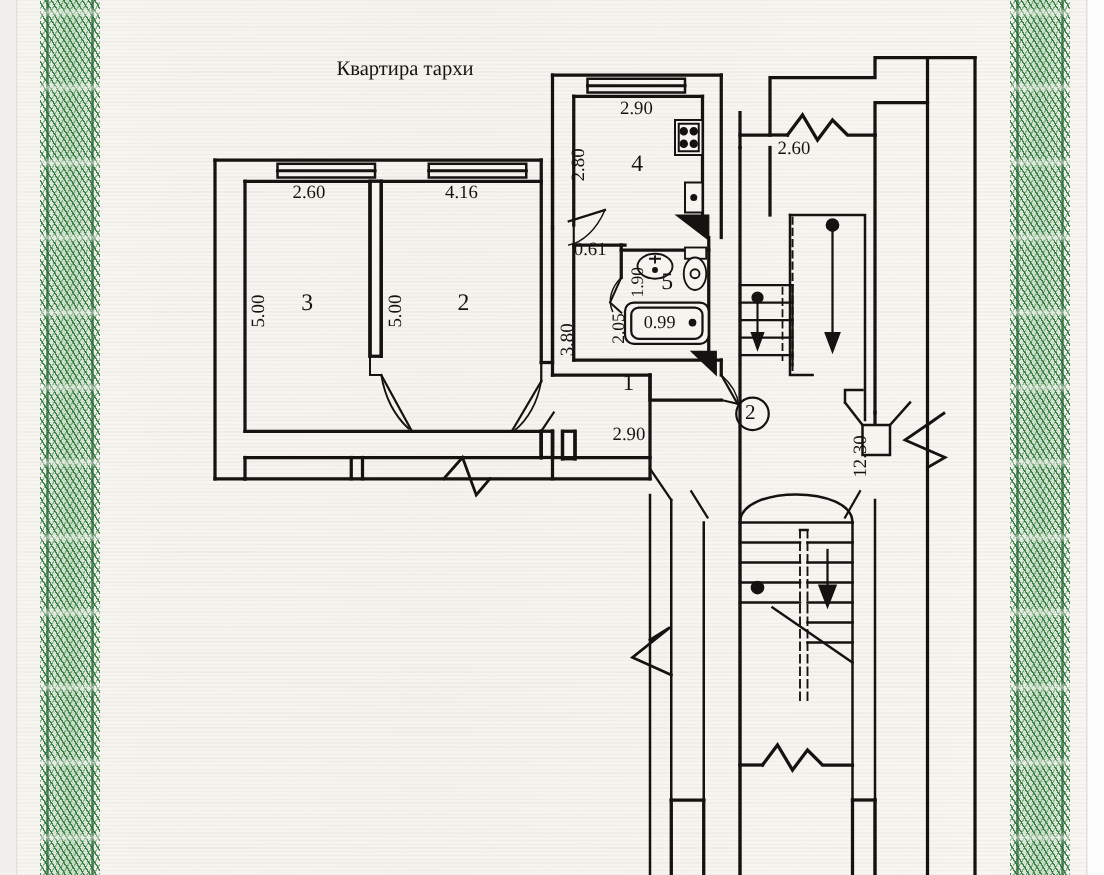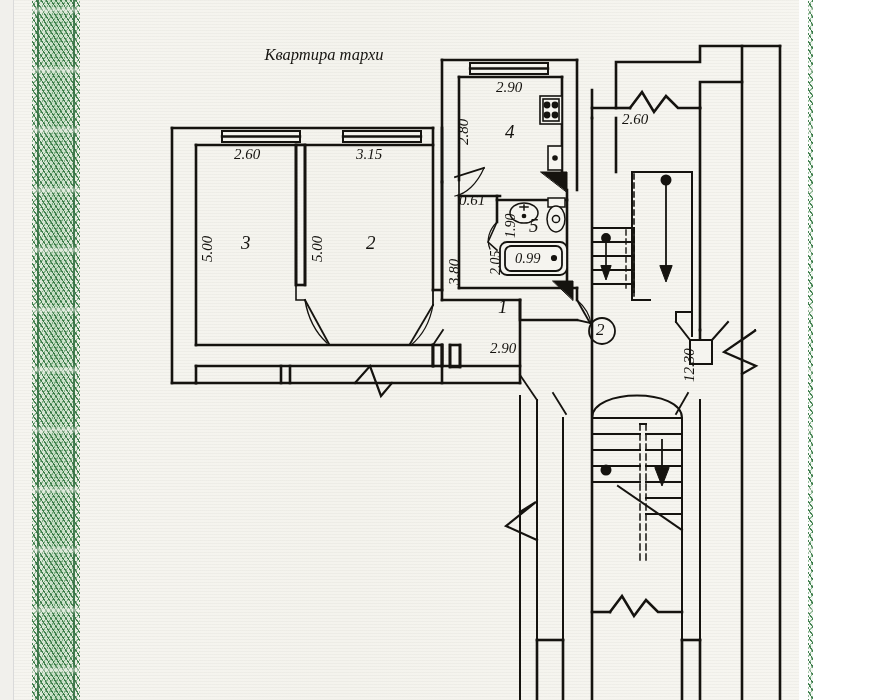--- a/index.html
+++ b/index.html
@@ -1,23 +1,22 @@
 <!DOCTYPE html>
 <html><head>
 <meta charset="utf-8">
 <style>
   html,body{margin:0;padding:0;background:#ffffff;}
   body{font-family:"Liberation Serif",serif;}
 
   #page{
     position:relative;
-    width:813px;height:700px;
+    width:883px;height:700px;
     background:#ffffff;
     overflow:hidden;
-    font-style:italic;
   }
 
   
   #paper{
     position:absolute;left:14px;top:0;width:855px;height:700px;
     background:
       repeating-linear-gradient(0deg,
         rgba(120,120,110,.055) 0px,
         rgba(120,120,110,.055) 1px,
         rgba(255,255,255,0) 1px,
@@ -375,21 +374,21 @@
     <div>Квартира тархи</div>
   </div>
 
   <div class="lbl rnum" style="left:241px;top:233px;">3</div>
   <div class="lbl rnum" style="left:366px;top:233px;">2</div>
   <div class="lbl rnum" style="left:505px;top:122px;">4</div>
   <div class="lbl rnum" style="left:529px;top:216px;">5</div>
   <div class="lbl rnum" style="left:498px;top:297px;">1</div>
 
   <div class="lbl dim" style="left:234px;top:147px;">2.60</div>
-  <div class="lbl dim" style="left:356px;top:147px;">3.15</div>
+  <div class="lbl dim" style="left:356px;top:147px;">4.16</div>
   <div class="lbl dim" style="left:496px;top:80px;">2.90</div>
   <div class="lbl dim" style="left:459px;top:193px;">0.61</div>
   <div class="lbl dim" style="left:490px;top:341px;">2.90</div>
   <div class="lbl dim" style="left:622px;top:112px;">2.60</div>
   <div class="lbl dim" style="left:515px;top:251px;font-size:14.5px;">0.99</div>
 
   <div class="lbl dim rot" style="left:200px;top:262px;">5.00</div>
   <div class="lbl dim rot" style="left:310px;top:262px;">5.00</div>
   <div class="lbl dim rot" style="left:456px;top:145px;">2.80</div>
   <div class="lbl dim rot" style="left:447px;top:285px;">3.80</div>

